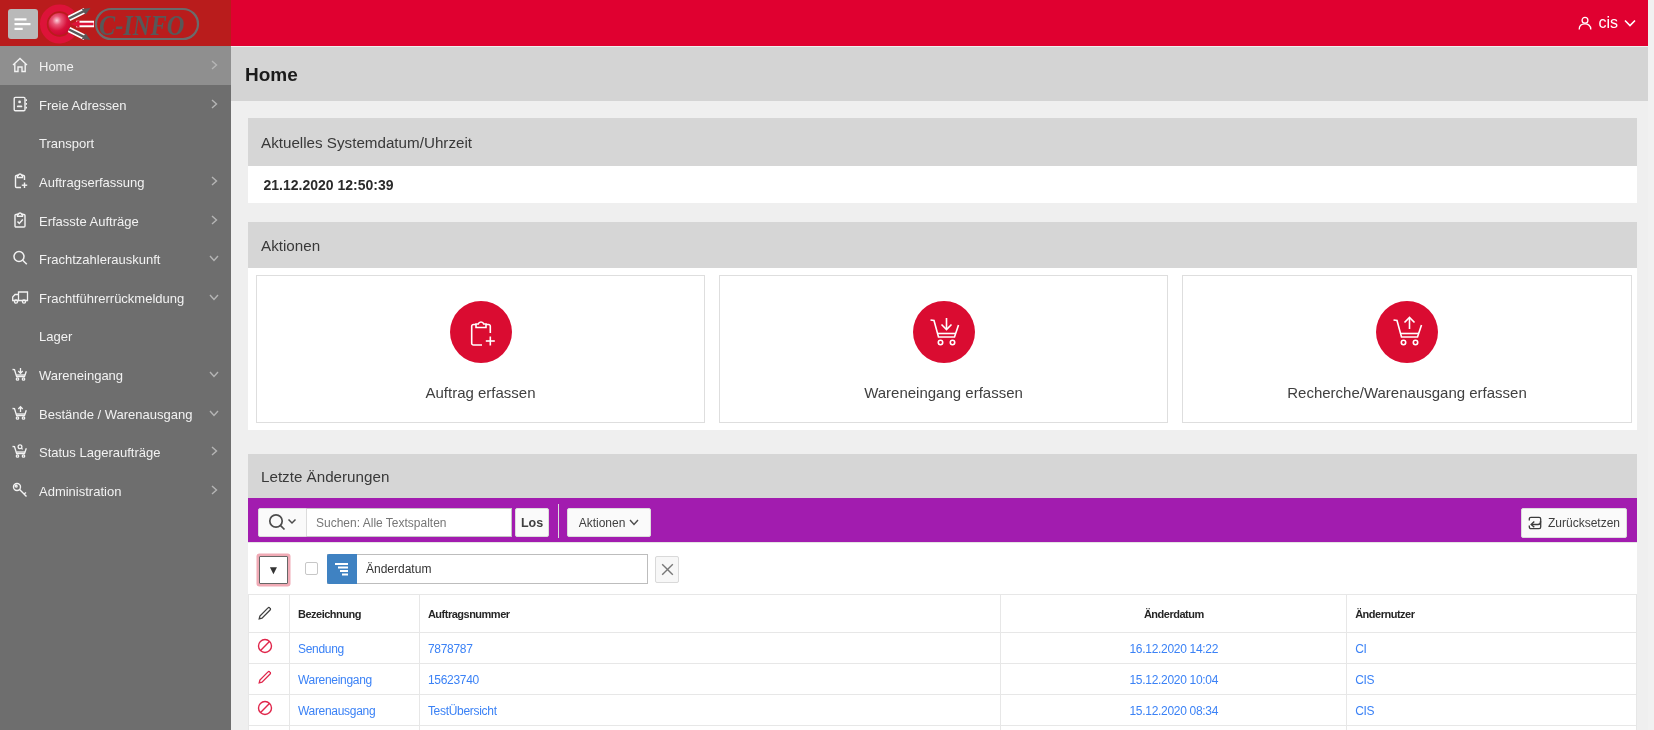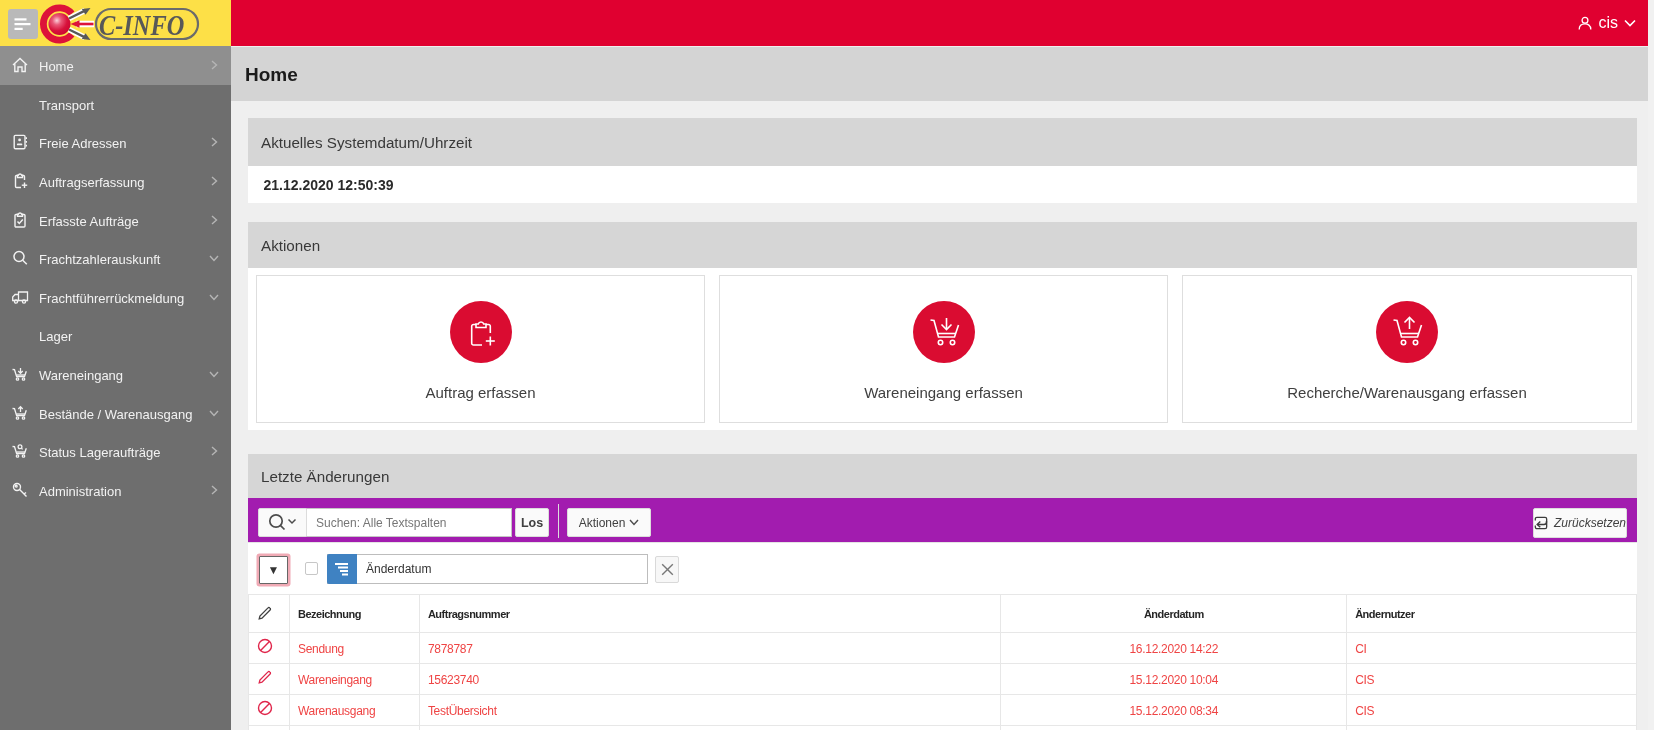--- a/index.html
+++ b/index.html
@@ -1,20 +1,20 @@
 <!DOCTYPE html>
 <html><head>
 <meta charset="utf-8">
 <style>
   * { margin:0; padding:0; box-sizing:border-box; }
   html,body { width:1654px; height:730px; overflow:hidden; }
   body { font-family:"Liberation Sans", sans-serif; background:#efefef; position:relative; }
 
   
-  #topbar { position:absolute; left:0; top:0; width:1654px; height:46px; background:#fde047; }
+  #topbar { position:absolute; left:0; top:0; width:1654px; height:46px; background:#b91c1c; }
   #redbar { position:absolute; left:231px; top:0; width:1417px; height:46px; background:#e00030; }
   #scrollstrip { position:absolute; left:1648px; top:0; width:6px; height:730px; background:#f1f1f1; z-index:50; }
   #hamb { position:absolute; left:8px; top:9px; width:30px; height:30px; background:#b9b9b9; border-radius:3px; }
   #usermenu { position:absolute; right:12px; top:0; height:46px; display:flex; align-items:center; color:#fff; font-size:16px; gap:6px; }
 
   
   #sidebar { position:absolute; left:0; top:46px; width:231px; height:684px; background:#6e6e6e; }
   .mitem { position:relative; height:38.6px; display:flex; align-items:center; color:#f2f2f2; font-size:13px; }
   .mitem.sel { background:#8f8f8f; }
   .mitem .mic { position:absolute; left:11px; top:50%; transform:translateY(-50%); width:18px; height:18px; }
@@ -48,35 +48,35 @@
   
   #sec3 { top:408px; }
   #sec3 .boxhead { height:44px; }
   #toolbar { position:absolute; left:17px; top:452px; width:1389px; height:45px; background:#a21caf; border-bottom:1px solid #e4e4e4; }
   .tbtn { position:absolute; top:10px; height:29px; background:#fafafa; border:1px solid #dcdcdc; border-radius:2px; font-size:12px; color:#404040; display:flex; align-items:center; justify-content:center; }
   #srchbtn { left:10px; width:49px; border-radius:2px 0 0 2px; }
   #srchinp { position:absolute; left:59px; top:10px; width:205px; height:29px; background:#fff; border:1px solid #c5c5c5; border-left:none; font-size:12px; color:#767676; display:flex; align-items:center; padding-left:9px; }
   #losbtn { left:267px; width:34px; font-weight:bold; font-size:12.5px; }
   #tsep { position:absolute; left:310px; top:6px; width:1px; height:34px; background:#dcdcdc; }
   #aktbtn { left:319px; width:84px; gap:4px; }
-  #resetbtn { right:10px; width:94px; height:30px; top:10px; gap:6px; font-size:12px;font-style:italic; }
+  #resetbtn { right:10px; width:106px; height:30px; top:10px; gap:6px; font-size:12px; }
 
   #filterrow { position:absolute; left:17px; top:497px; width:1389px; height:51px; background:#fff; }
   #fdrop { position:absolute; left:11px; top:13px; width:29px; height:28px; background:#fff; border:1px solid #666; border-radius:1px; color:#333; font-size:12px; display:flex; align-items:center; justify-content:center; box-shadow:0 0 0 2.5px #f0aab5; }
   #fchk { position:absolute; left:57px; top:19px; width:13px; height:13px; background:#fff; border:1px solid #c7c7c7; border-radius:2px; }
   #ffield { position:absolute; left:79px; top:11px; width:321px; height:30px; border:1px solid #bdbdbd; background:#fff; }
   #fblue { position:absolute; left:-1px; top:-1px; width:30px; height:30px; background:#3f82c2; border-radius:2px 0 0 2px; }
   #ftxt { position:absolute; left:38px; top:50%; transform:translateY(-50%); font-size:12px; color:#333; }
   #fx { position:absolute; left:407px; top:13px; width:24px; height:27px; display:flex; align-items:center; justify-content:center; background:#f7f7f7; border:1px solid #d9d9d9; border-radius:2px; }
 
   
   #tbl { position:absolute; left:17px; top:548px; width:1389px; border-collapse:collapse; background:#fff; }
   #tbl th, #tbl td { border:1px solid #e7e7e7; vertical-align:middle; }
   #tbl th { height:37.5px; font-weight:bold; color:#262626; text-align:left; padding:2px 0 0 8px; font-size:11px; letter-spacing:-0.5px; }
-  #tbl td { height:31.2px; color:#ef4444; padding:3px 0 0 8px; font-size:12px; letter-spacing:-0.3px; }
+  #tbl td { height:31.2px; color:#3b82f6; padding:3px 0 0 8px; font-size:12px; letter-spacing:-0.3px; }
   #tbl .cicon { width:41px; text-align:center; padding-left:0; padding-right:7px; } #tbl td.cicon { padding-top:0; }
   #tbl .c2 { width:130px; }
   #tbl .c3 { width:582px; }
   #tbl .c4 { width:346px; text-align:center; padding-left:0; }
   #tbl .c5 { width:290px; }
 </style>
 </head>
 <body>
 
 <div id="topbar">
@@ -139,35 +139,35 @@
       <span class="mic"><svg viewBox="0 0 18 18" width="18" height="18" fill="none" stroke="#f2f2f2" stroke-width="1.4">
           <path d="M 2 9 L 9 2.5 L 16 9"></path>
           <path d="M 3.8 7.8 L 3.8 15.5 L 7 15.5 L 7 11 L 11 11 L 11 15.5 L 14.2 15.5 L 14.2 7.8"></path>
         </svg></span>
       <span class="mtx">Home</span>
       <svg class="mch" viewBox="0 0 10 10" fill="none" stroke="#b5b5b5" stroke-width="1.4">
         <polyline points="3,1 7.5,5 3,9"></polyline>
       </svg>
     </div>
     <div class="mitem">
-      <span class="mtx">Transport</span>
-    </div>
-    <div class="mitem">
       <span class="mic"><svg viewBox="0 0 18 18" width="18" height="18" fill="none" stroke="#f2f2f2" stroke-width="1.4">
           <rect x="3.2" y="2.4" width="10.8" height="13.4" rx="1.2"></rect>
           <line x1="15.3" y1="4.2" x2="15.3" y2="6"></line>
           <line x1="15.3" y1="8" x2="15.3" y2="9.8"></line>
           <line x1="15.3" y1="11.8" x2="15.3" y2="13.6"></line>
           <circle cx="8.6" cy="6.9" r="1.4" fill="#f2f2f2" stroke="none"></circle>
           <rect x="5.9" y="10.4" width="5.4" height="1.9" rx="0.9" fill="#f2f2f2" stroke="none"></rect>
         </svg></span>
       <span class="mtx">Freie Adressen</span>
       <svg class="mch" viewBox="0 0 10 10" fill="none" stroke="#b5b5b5" stroke-width="1.4">
         <polyline points="3,1 7.5,5 3,9"></polyline>
       </svg>
+    </div>
+    <div class="mitem">
+      <span class="mtx">Transport</span>
     </div>
     <div class="mitem">
       <span class="mic"><svg viewBox="0 0 18 18" width="18" height="18" fill="none" stroke="#f2f2f2" stroke-width="1.4">
           <path d="M 11 3.5 L 12.5 3.5 A 1 1 0 0 1 13.5 4.5 L 13.5 8"></path>
           <path d="M 7 3.5 L 5.5 3.5 A 1 1 0 0 0 4.5 4.5 L 4.5 14.5 A 1 1 0 0 0 5.5 15.5 L 10 15.5"></path>
           <path d="M 10.7 3.2 A 1.8 1.8 0 0 0 7.3 3.2 L 6.5 3.2 L 6.5 5.5 L 11.5 5.5 L 11.5 3.2 Z"></path>
           <line x1="13.5" y1="10.5" x2="13.5" y2="16"></line>
           <line x1="10.8" y1="13.2" x2="16.2" y2="13.2"></line>
         </svg></span>
       <span class="mtx">Auftragserfassung</span>

